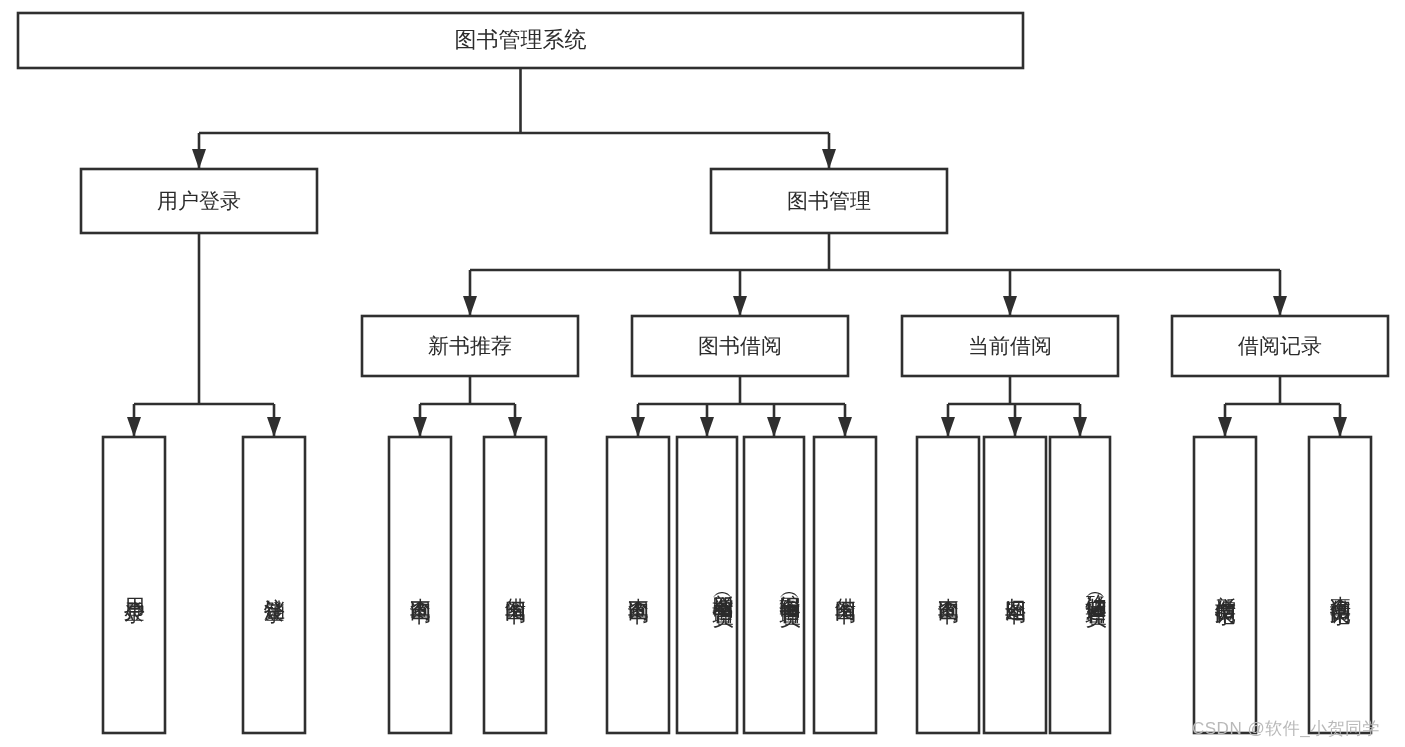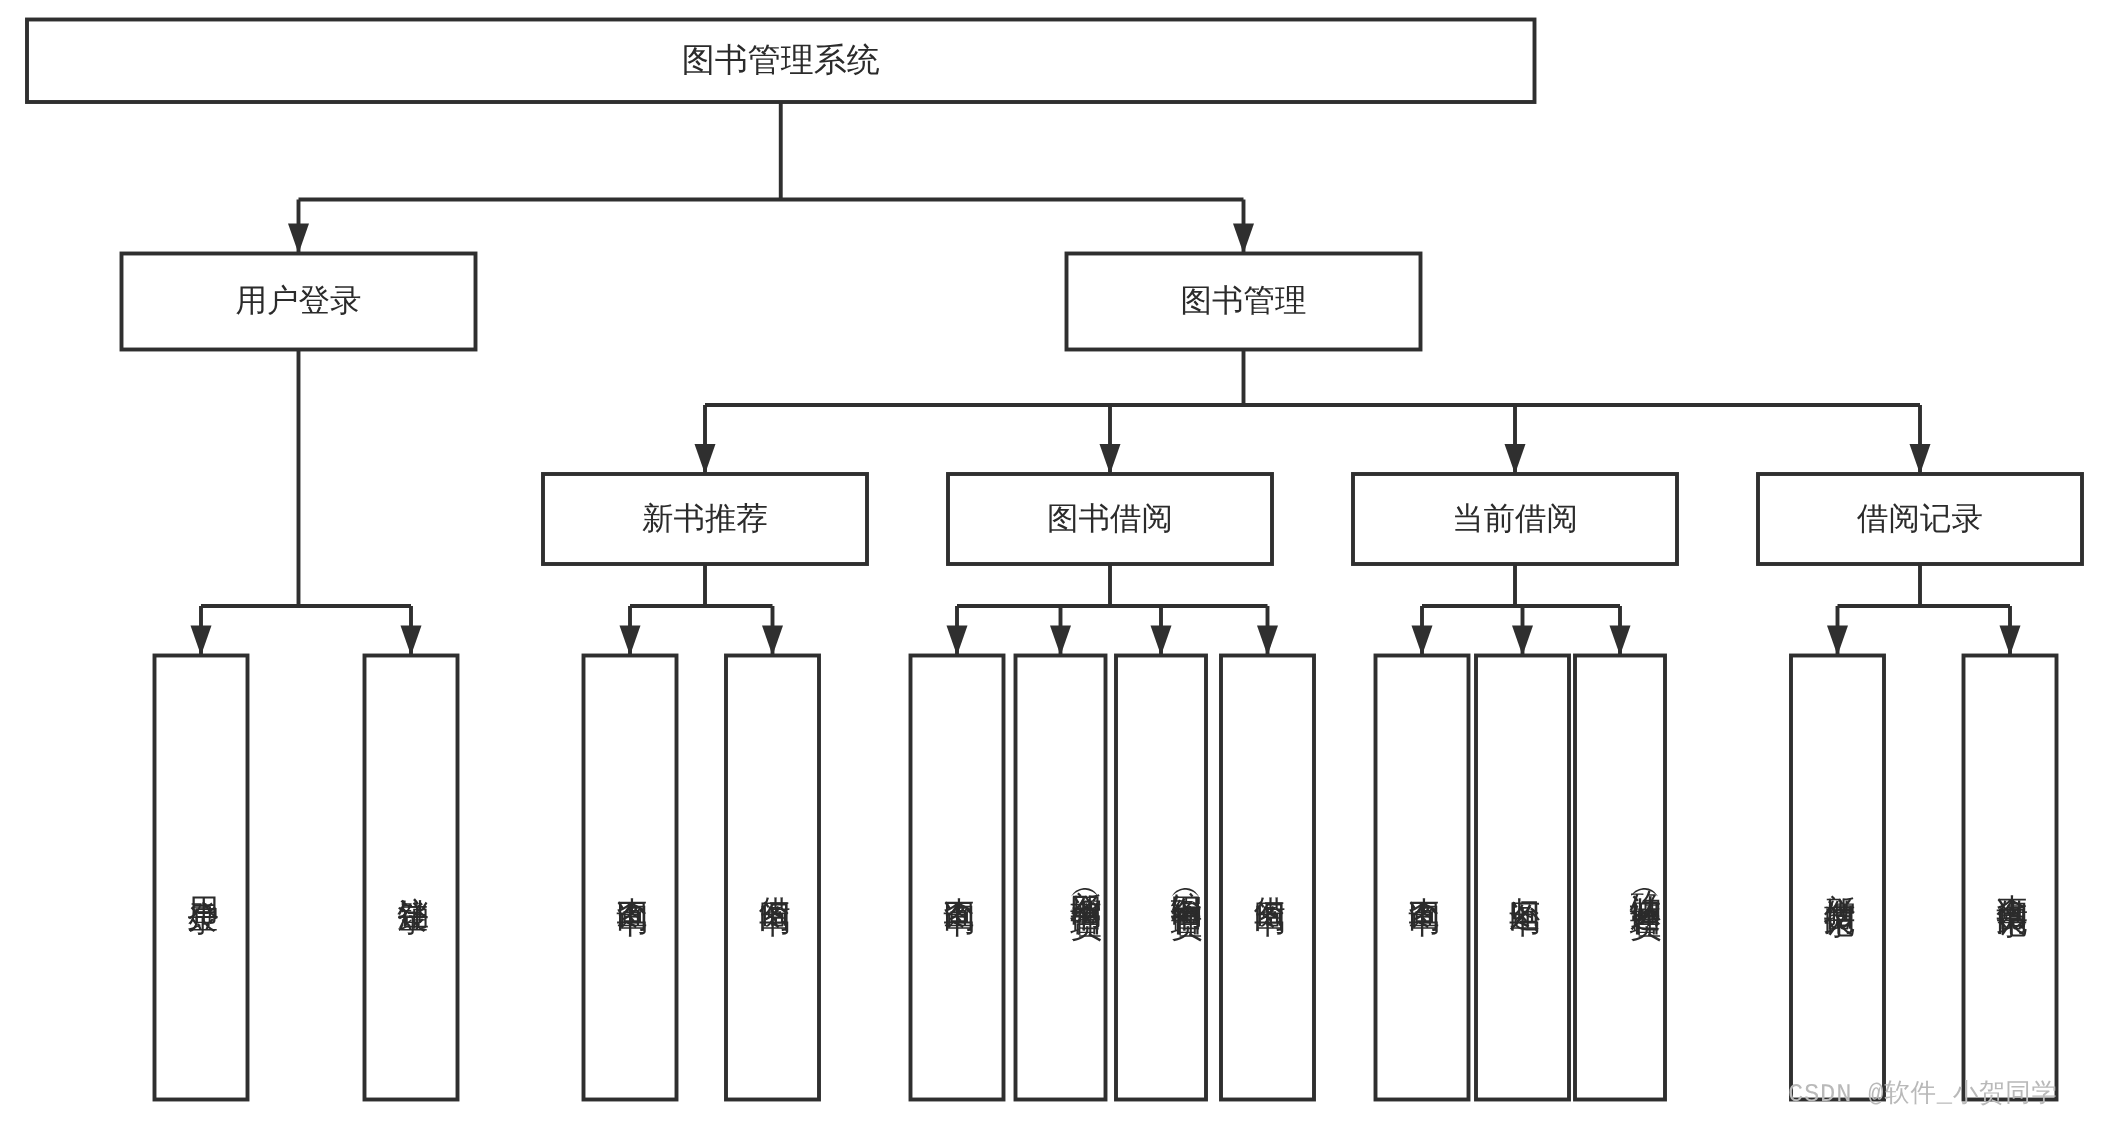--- a/index.html
+++ b/index.html
@@ -64,21 +64,21 @@
     font-size: 21px;
     line-height: 1.38;
     letter-spacing: 2px;
     color: #2b2b2b;
     white-space: nowrap;
     text-align: center;
     pointer-events: none;
   }
   .watermark {
     position: absolute;
-    font-family: Liberation Mono, monospace;
+    font-family: Liberation Sans, sans-serif;
     font-size: 17px;
     color: #b9b9b9;
     white-space: nowrap;
     letter-spacing: 0.5px;
   }
 </style>
 </head>
 <body>
 
 <div id="diagram-root">

